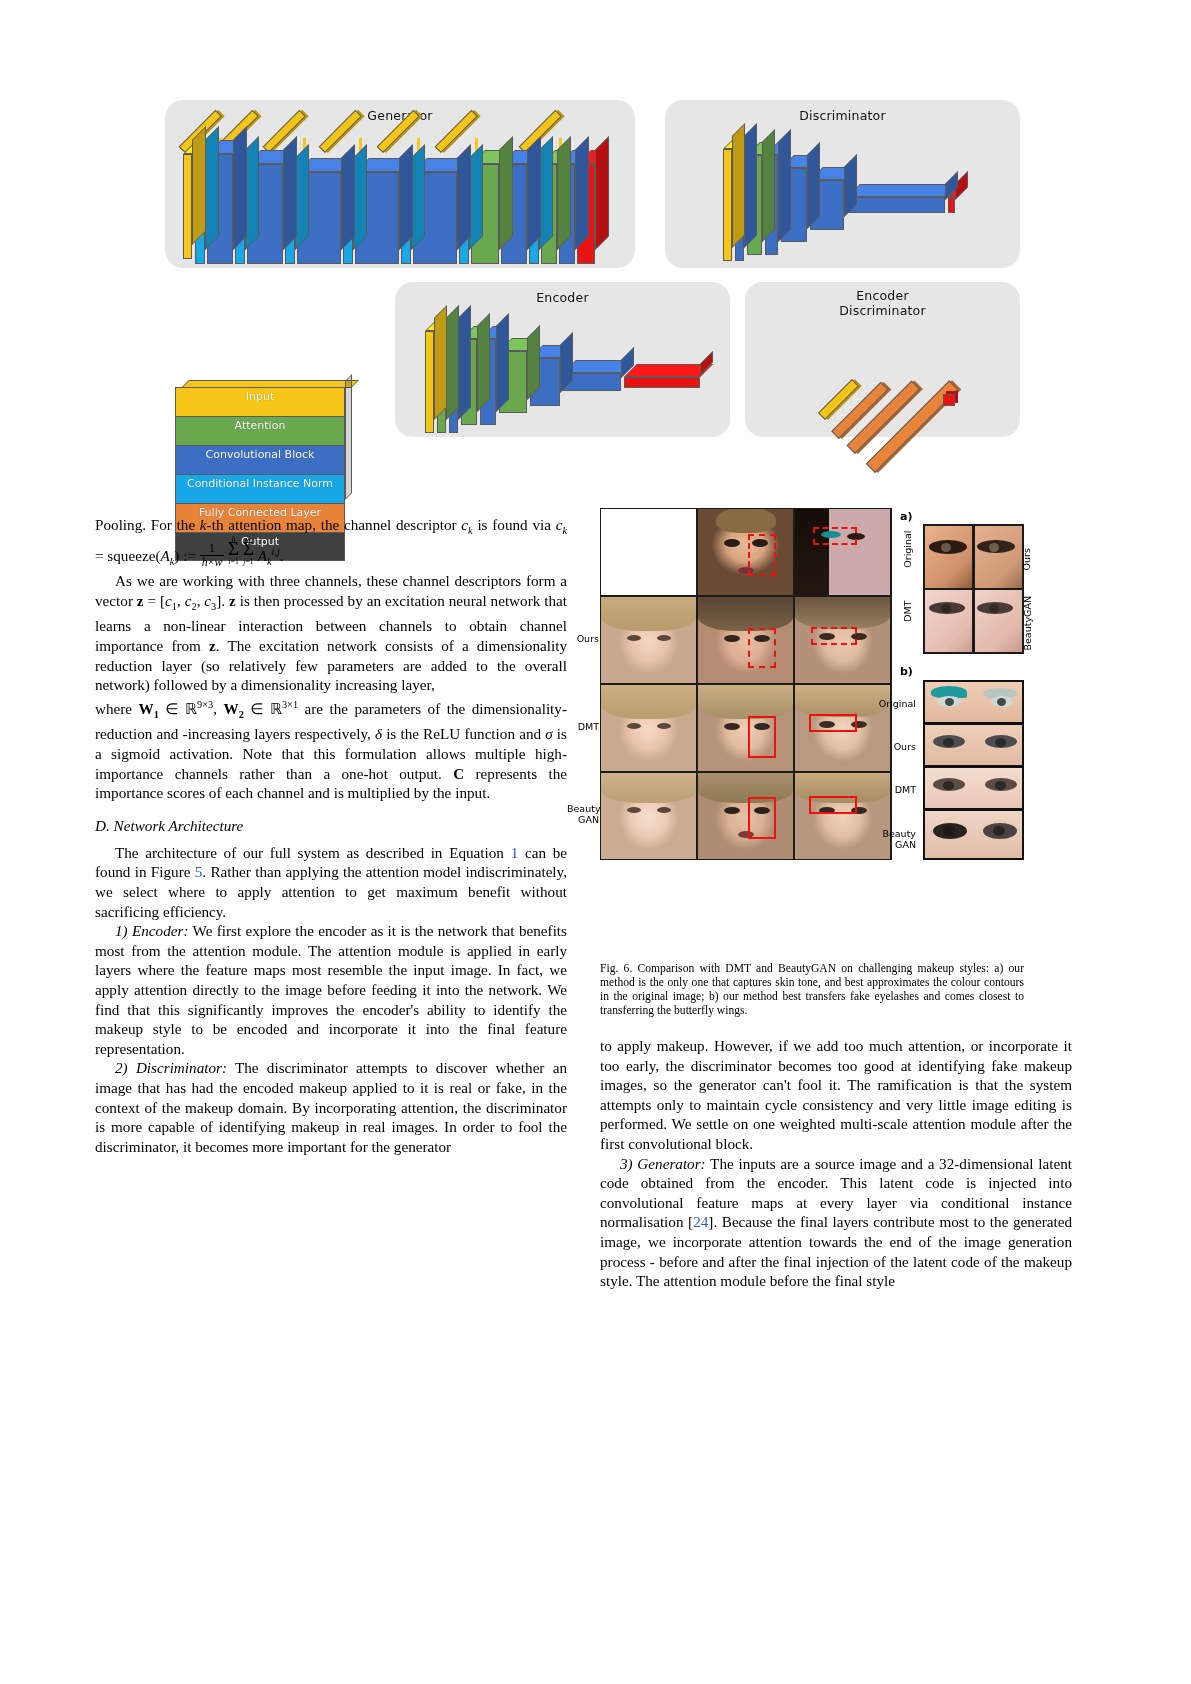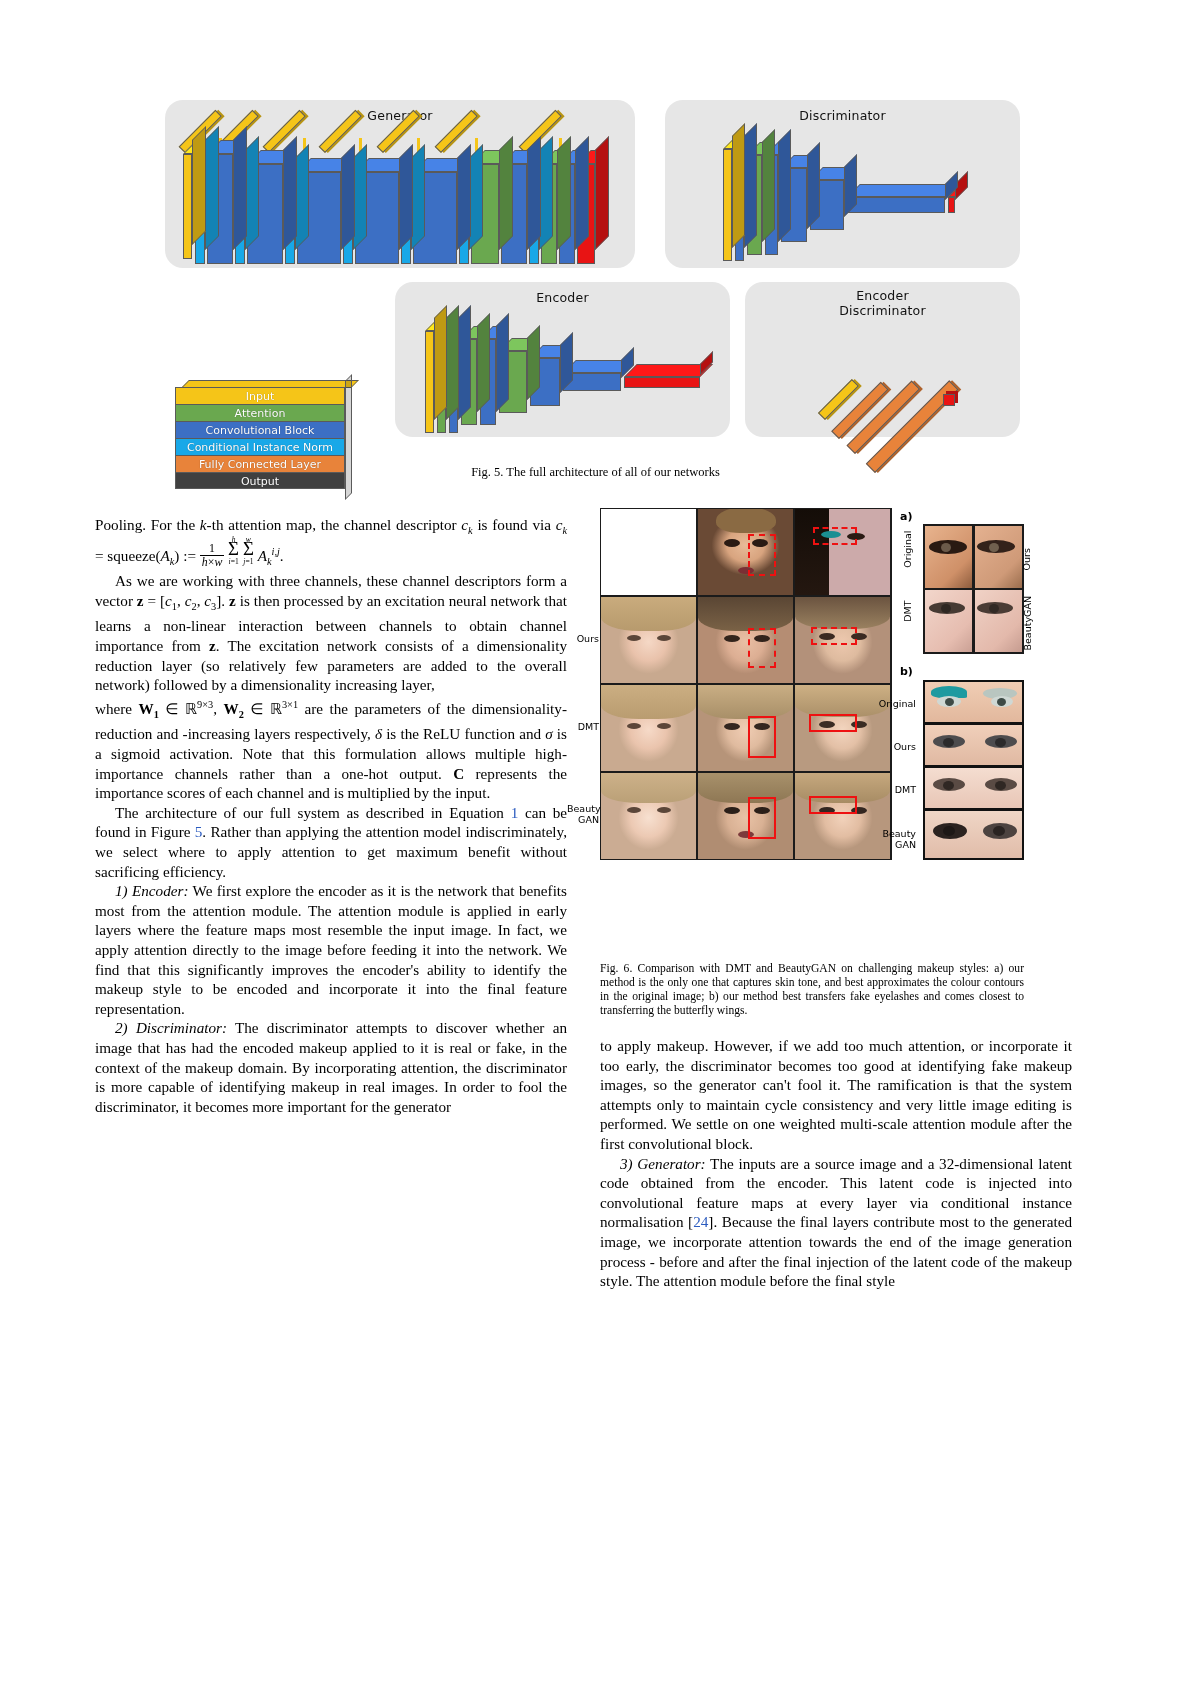--- a/index.html
+++ b/index.html
@@ -37,21 +37,21 @@
     position:absolute; border:1px solid #5a5a5a; box-sizing:border-box;
     transform-origin:bottom left;
   }
   .slab .side {
     position:absolute; border:1px solid #5a5a5a; box-sizing:border-box;
   }
 
   
   #legend { position:absolute; left:175px; top:297px; width:170px; height:115px; }
   .legend-row {
-    position:relative; height:17px; line-height:17px;
+    position:relative; height:29px; line-height:17px;
     border:1px solid #5a5a5a; border-bottom:none; box-sizing:border-box;
     color:#fff; font-family:"DejaVu Sans", sans-serif;
     font-size:11px; text-align:center; white-space:nowrap;
     text-shadow:0 0 1px rgba(0,0,0,.45);
   }
   .legend-row:last-child { border-bottom:1px solid #5a5a5a; }
   #legend .cap {
     position:absolute; left:6px; top:-7px; width:170px; height:8px;
     background:#f5c518; border:1px solid #5a5a5a; box-sizing:border-box;
     transform:skewX(-45deg); transform-origin:bottom left;
@@ -355,21 +355,20 @@
       <div class="cap"></div>
       <div class="rcap"></div>
       <div class="legend-row" style="background:#f5c518;">Input</div>
       <div class="legend-row" style="background:#6aa84f;">Attention</div>
       <div class="legend-row" style="background:#3c6fc4;">Convolutional Block</div>
       <div class="legend-row" style="background:#18a8e8;">Conditional Instance Norm</div>
       <div class="legend-row" style="background:#e8833a;">Fully Connected Layer</div>
       <div class="legend-row" style="background:#404040;">Output</div>
     </div>
 
-    <div class="figcaption" style="top:375px;">Fig. 5.   The full architecture of all of our networks</div>
   </div>
 
   <div class="col" style="left:75px; top:515px;margin-left:20px;">
     <p class="noind">
       Pooling. For the <i class="v">k</i>-th attention map, the channel descriptor <i class="v">c<sub>k</sub></i>
       is found via <i class="v">c<sub>k</sub></i> = squeeze(<i class="v">A<sub>k</sub></i>) :=
       <span class="frac"><span class="n">1</span><span class="d"><i class="v">h</i>×<i class="v">w</i></span></span>
       <span class="sum"><span class="up"><i class="v">h</i></span><span class="big">Σ</span><span class="lo"><i class="v">i</i>=1</span></span>
       <span class="sum"><span class="up"><i class="v">w</i></span><span class="big">Σ</span><span class="lo"><i class="v">j</i>=1</span></span>
       <i class="v">A<sub>k</sub><sup>i,j</sup></i>.
@@ -385,20 +384,21 @@
 
 
     <p class="noind">
       where <b>W<sub>1</sub></b> ∈ ℝ<sup>9×3</sup>, <b>W<sub>2</sub></b> ∈ ℝ<sup>3×1</sup>
       are the parameters of the dimensionality-reduction and -increasing layers respectively,
       <i class="v">δ</i> is the ReLU function and <i class="v">σ</i> is a sigmoid activation.
       Note that this formulation allows multiple high-importance channels rather than a one-hot output.
       <b>C</b> represents the importance scores of each channel and is multiplied by the input.
     </p>
 
+    <h4 style="text-align:left; margin-left:0;">D. Network Architecture</h4>
 
     <p><span>The architecture of our full system as described in Equation </span><span class="bl">1</span><span> can be found in Figure </span><span class="bl">5</span><span>. Rather than applying the attention model indiscriminately, we select where to apply attention to get maximum benefit without sacrificing efficiency.</span></p>
 
     <p><i>1) Encoder:</i><span> We first explore the encoder as it is the network that benefits most from the attention module. The attention module is applied in early layers where the feature maps most resemble the input image. In fact, we apply attention directly to the image before feeding it into the network. We find that this significantly improves the encoder's ability to identify the makeup style to be encoded and incorporate it into the final feature representation.</span></p>
 
     <p><i>2) Discriminator:</i><span> The discriminator attempts to discover whether an image that has had the encoded makeup applied to it is real or fake, in the context of the makeup domain. By incorporating attention, the discriminator is more capable of identifying makeup in real images. In order to fool the discriminator, it becomes more important for the generator</span></p>
   </div>
 
   <div id="fig6">
 

